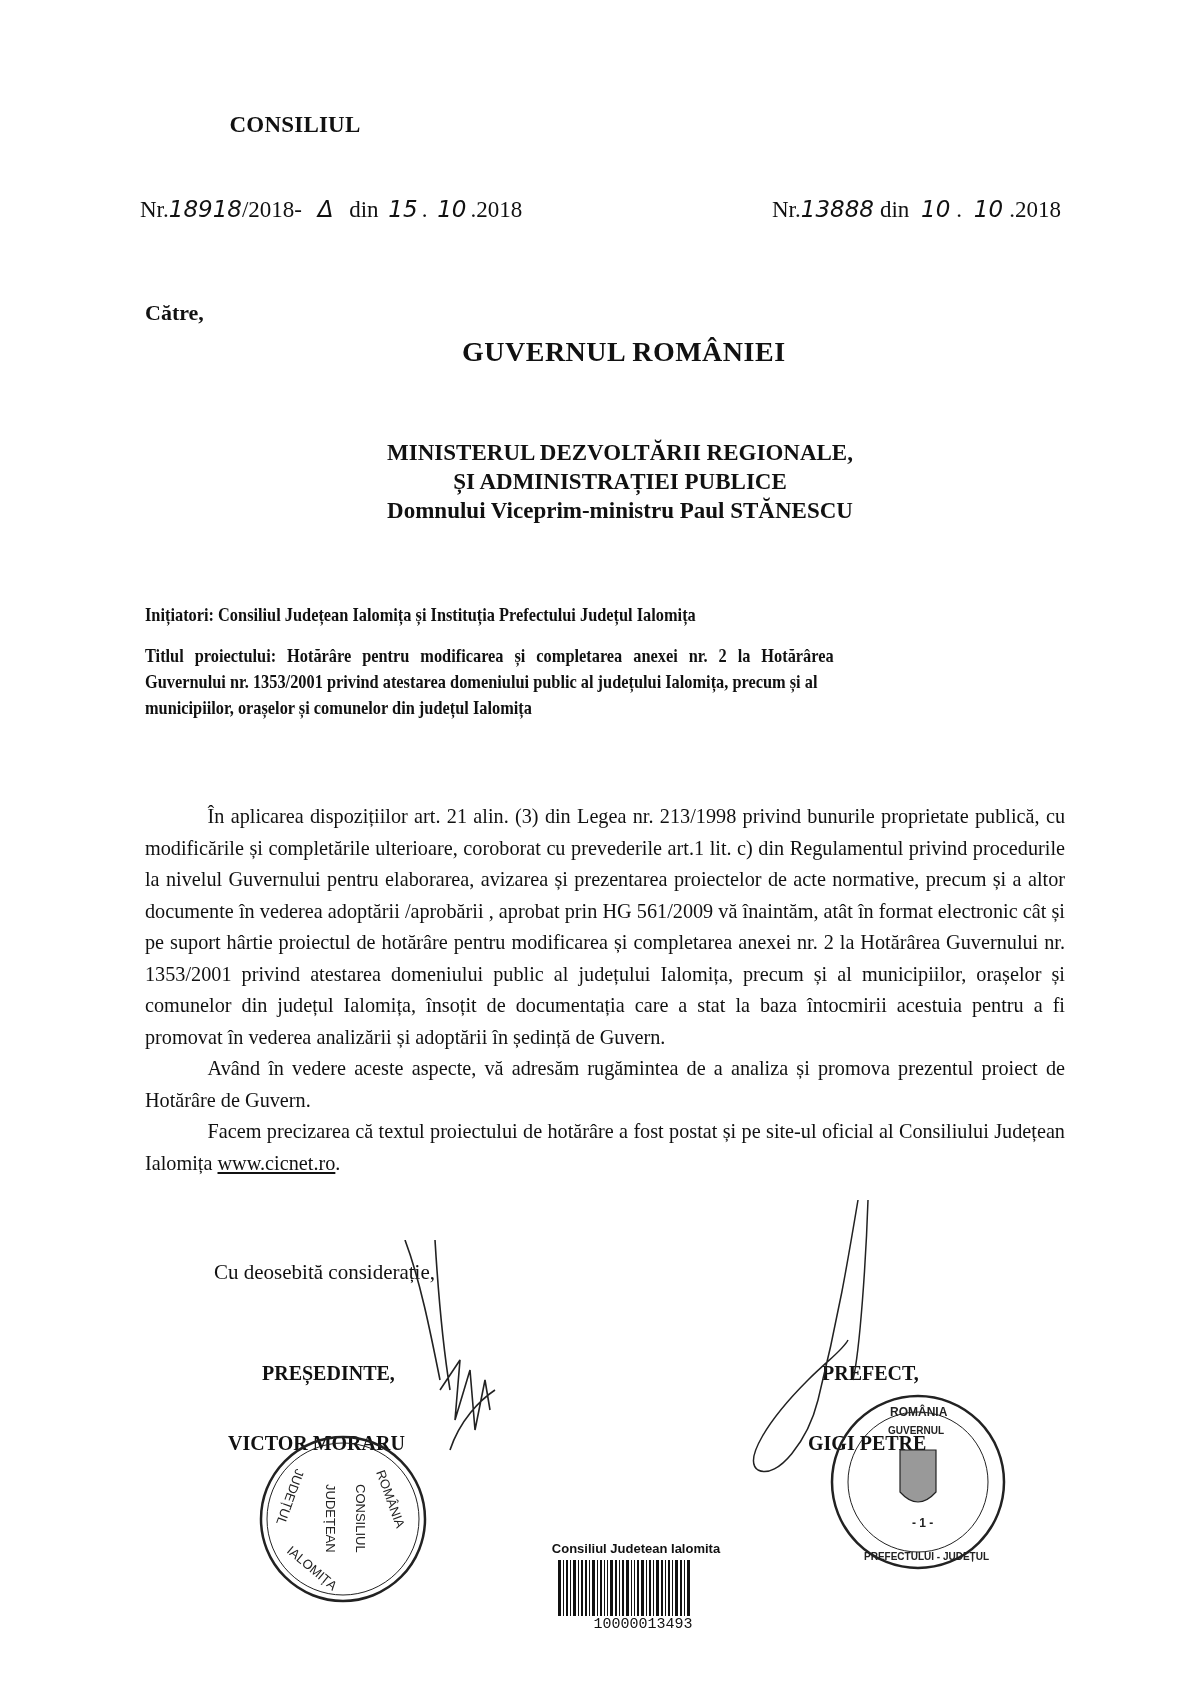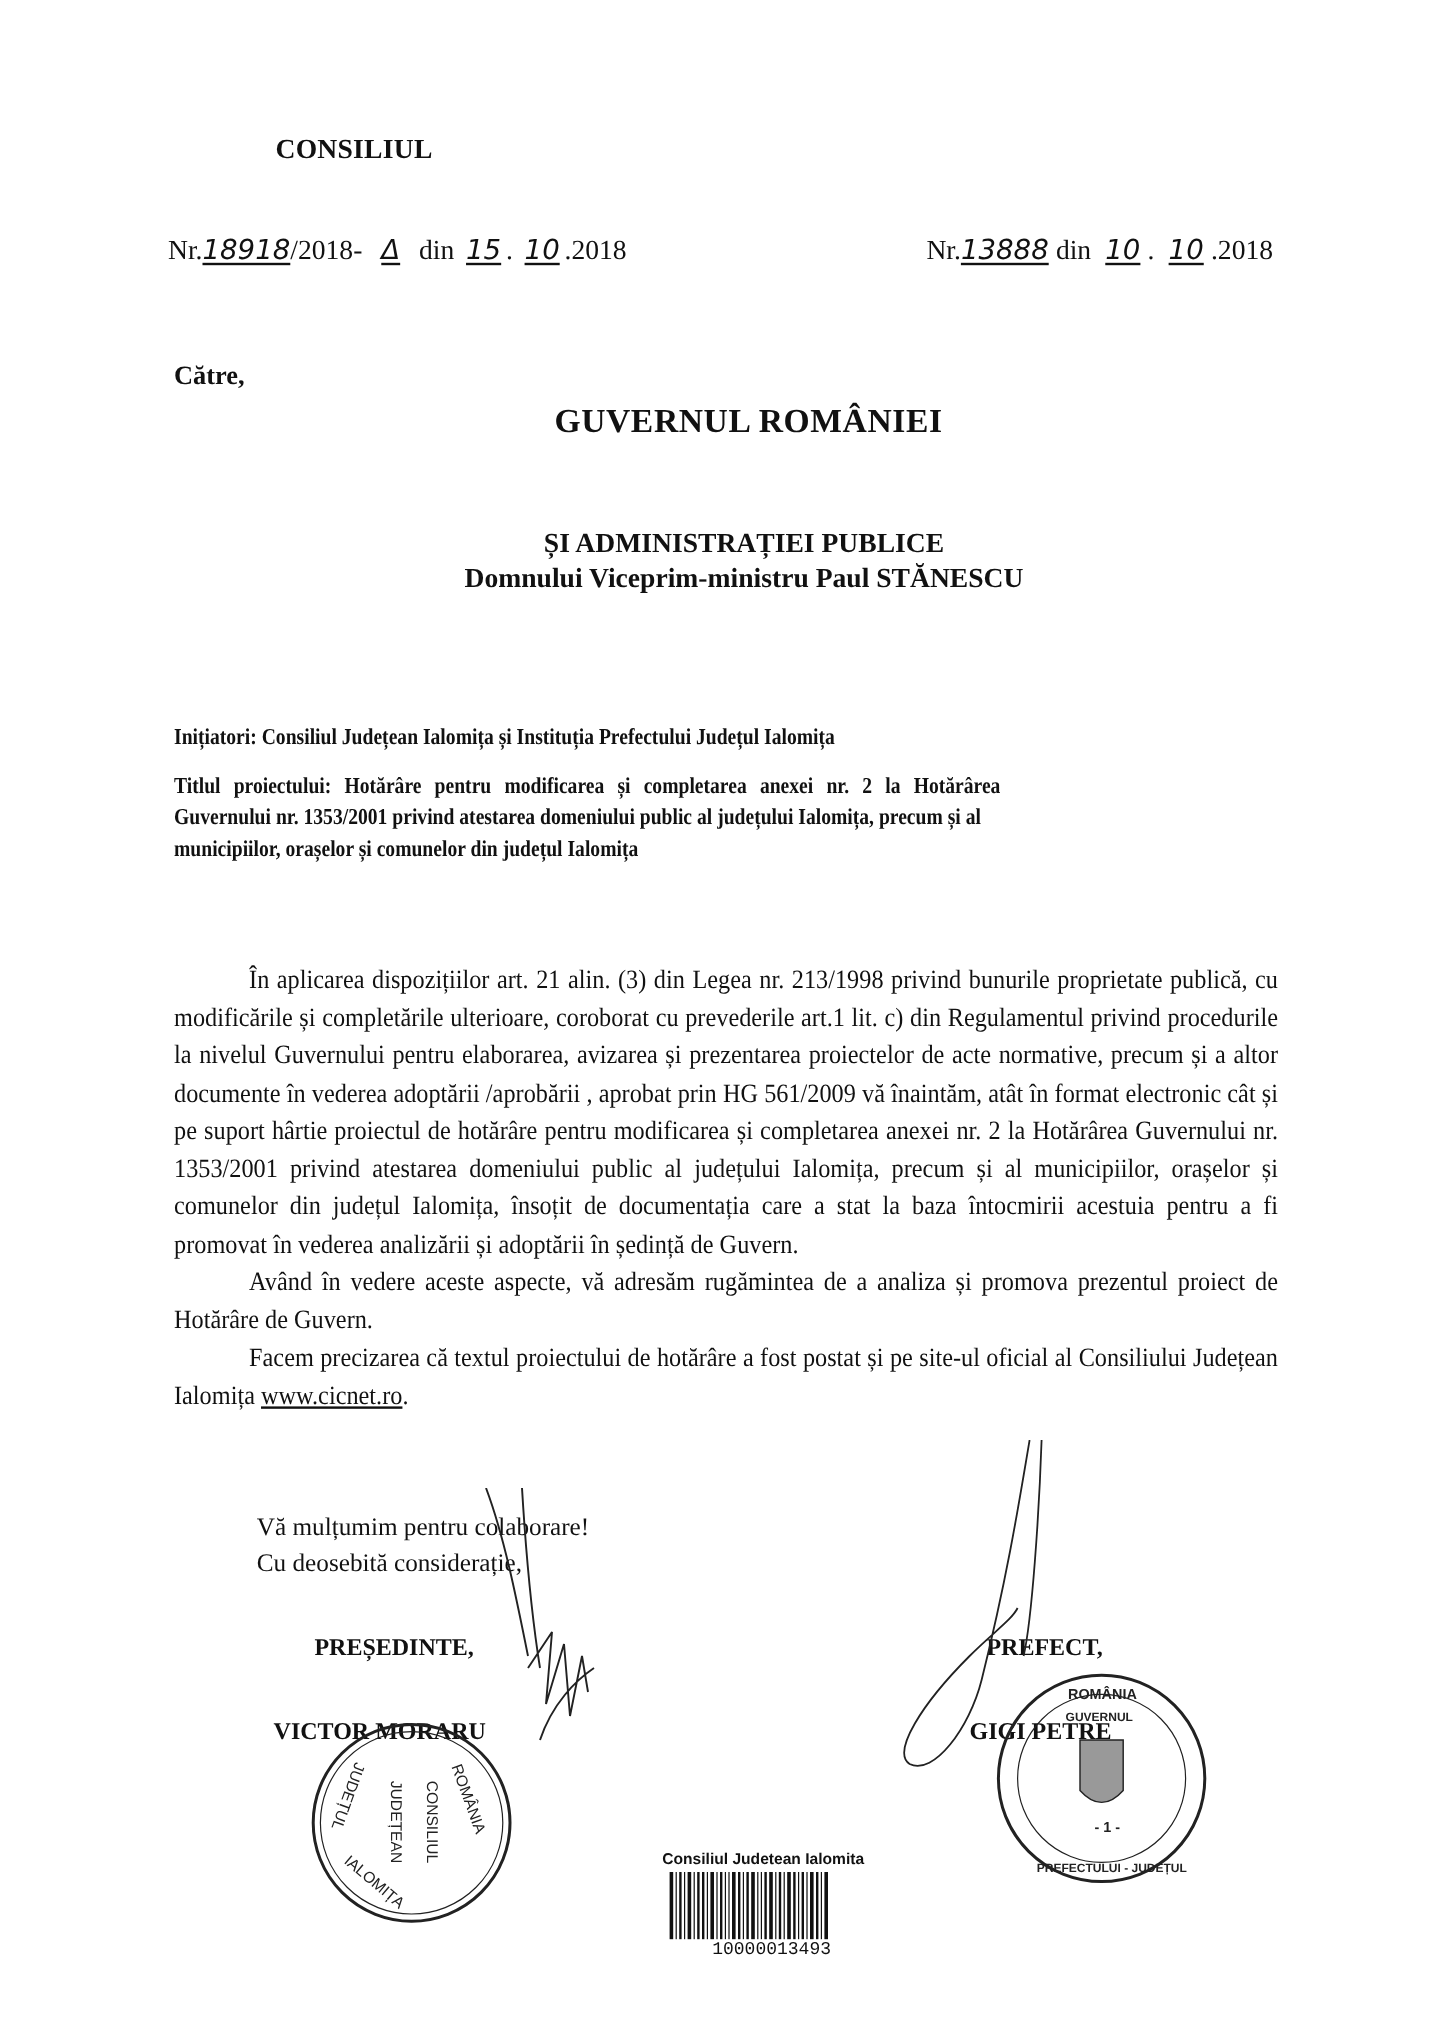--- a/index.html
+++ b/index.html
@@ -1,20 +1,20 @@
 <!DOCTYPE html>
 <html><head>
 <meta charset="utf-8">
 <style>
   html, body { margin: 0; padding: 0; background: #ffffff; }
   body { width: 1200px; height: 1694px; position: relative; overflow: hidden; color: #111; font-family: "Liberation Serif", serif; }
   .abs { position: absolute; }
   .hdr { font-weight: bold; font-size: 23px; text-align: center; line-height: 30px; letter-spacing: 0.2px; }
   .nr { font-size: 23px; }
-  .hand { font-family: "DejaVu Sans", sans-serif; font-style: italic; font-weight: normal; text-decoration: underline; text-underline-offset: 3px; }
+  .hand { font-family: "DejaVu Sans", sans-serif; font-style: italic; font-weight: normal; text-underline-offset: 3px; }
   .catre { font-weight: bold; font-size: 22px; }
   .gov { font-weight: bold; font-size: 28px; letter-spacing: 0.5px; }
   .min { font-weight: bold; font-size: 23px; text-align: center; line-height: 29px; }
   .meta { font-family: "Liberation Serif", serif; font-weight: bold; font-size: 19px; transform: scaleX(0.86); transform-origin: left top; line-height: 26px; }
   .body-text { font-size: 22px; line-height: 31.5px; text-align: justify; transform: scaleX(0.92); transform-origin: left top; }
   .body-text p { margin: 0; }
   .indent { text-indent: 68px; }
   .closing { font-size: 21px; line-height: 30px; }
   .sig { font-weight: bold; font-size: 20px; }
   .link { text-decoration: underline; }
@@ -41,39 +41,39 @@
 </div>
 <div class="abs nr" style="left:772px; top:196px; white-space:nowrap;">
   <span>Nr.</span><span class="hand" style="padding-right:6px;">13888</span><span>din</span>
   <span class="hand" style="padding:0 6px;">10</span><span>.</span>
   <span class="hand" style="padding:0 6px;">10</span><span>.2018</span>
 </div>
 
 <div class="abs catre" style="left:145px; top:300px;">Către,</div>
 <div class="abs gov" style="left:462px; top:336px;">GUVERNUL ROMÂNIEI</div>
 <div class="abs min" style="left:320px; top:438px; width:600px;">
+  <div>MINISTERUL DEZVOLTĂRII REGIONALE,</div>
   <div>ȘI ADMINISTRAȚIEI PUBLICE</div>
   <div>Domnului Viceprim-ministru Paul STĂNESCU</div>
 </div>
 
 <div class="abs meta" style="left:145px; top:602px; white-space:nowrap;">Inițiatori: Consiliul Județean Ialomița și Instituția Prefectului Județul Ialomița</div>
 <div class="abs meta" style="left:145px; top:643px; white-space:nowrap; transform:scaleX(0.86);">
   <div style="word-spacing:8px;">Titlul proiectului: Hotărâre pentru modificarea și completarea anexei nr. 2 la Hotărârea</div>
   <div>Guvernului nr. 1353/2001 privind atestarea domeniului public al județului Ialomița, precum și al</div>
   <div>municipiilor, orașelor și comunelor din județul Ialomița</div>
 </div>
 
 <div class="abs body-text" style="left:145px; top:800px; width:1000px;">
   <p class="indent">În aplicarea dispozițiilor art. 21 alin. (3) din Legea nr. 213/1998 privind bunurile proprietate publică, cu modificările și completările ulterioare, coroborat cu prevederile art.1 lit. c) din Regulamentul privind procedurile la nivelul Guvernului pentru elaborarea, avizarea și prezentarea proiectelor de acte normative, precum și a altor documente în vederea adoptării /aprobării , aprobat prin HG 561/2009 vă înaintăm, atât în format electronic cât și pe suport hârtie proiectul de hotărâre pentru modificarea  și completarea anexei nr. 2 la Hotărârea Guvernului nr. 1353/2001 privind atestarea domeniului public al județului Ialomița, precum și al municipiilor, orașelor și comunelor din județul Ialomița, însoțit de documentația care a stat la baza întocmirii acestuia pentru a fi promovat în vederea analizării și adoptării în ședință de Guvern.</p>
   <p class="indent">Având în vedere aceste aspecte, vă adresăm rugămintea de a analiza și promova prezentul proiect de Hotărâre de Guvern.</p>
   <p class="indent"><span>Facem precizarea că textul proiectului de hotărâre a fost postat și pe site-ul oficial al Consiliului Județean Ialomița  </span><span class="link">www.cicnet.ro</span><span>.</span></p>
 </div>
 
 <div class="abs closing" style="left:214px; top:1257px;">
-  <div>Vă mulțumim pentru colaborare!</div>
   <div>Cu deosebită considerație,</div>
 </div>
 
 <div class="abs sig" style="left:262px; top:1362px;">PREȘEDINTE,</div>
 <div class="abs sig" style="left:228px; top:1432px;">VICTOR MORARU</div>
 <div class="abs sig" style="left:822px; top:1362px;">PREFECT,</div>
 <div class="abs sig" style="left:808px; top:1432px;">GIGI PETRE</div>
 
 <svg class="abs" style="left:256px; top:1432px;" width="175" height="175" viewBox="0 0 175 175">
   <circle cx="87" cy="87" r="82" fill="none" stroke="#222" stroke-width="2.5"></circle>

